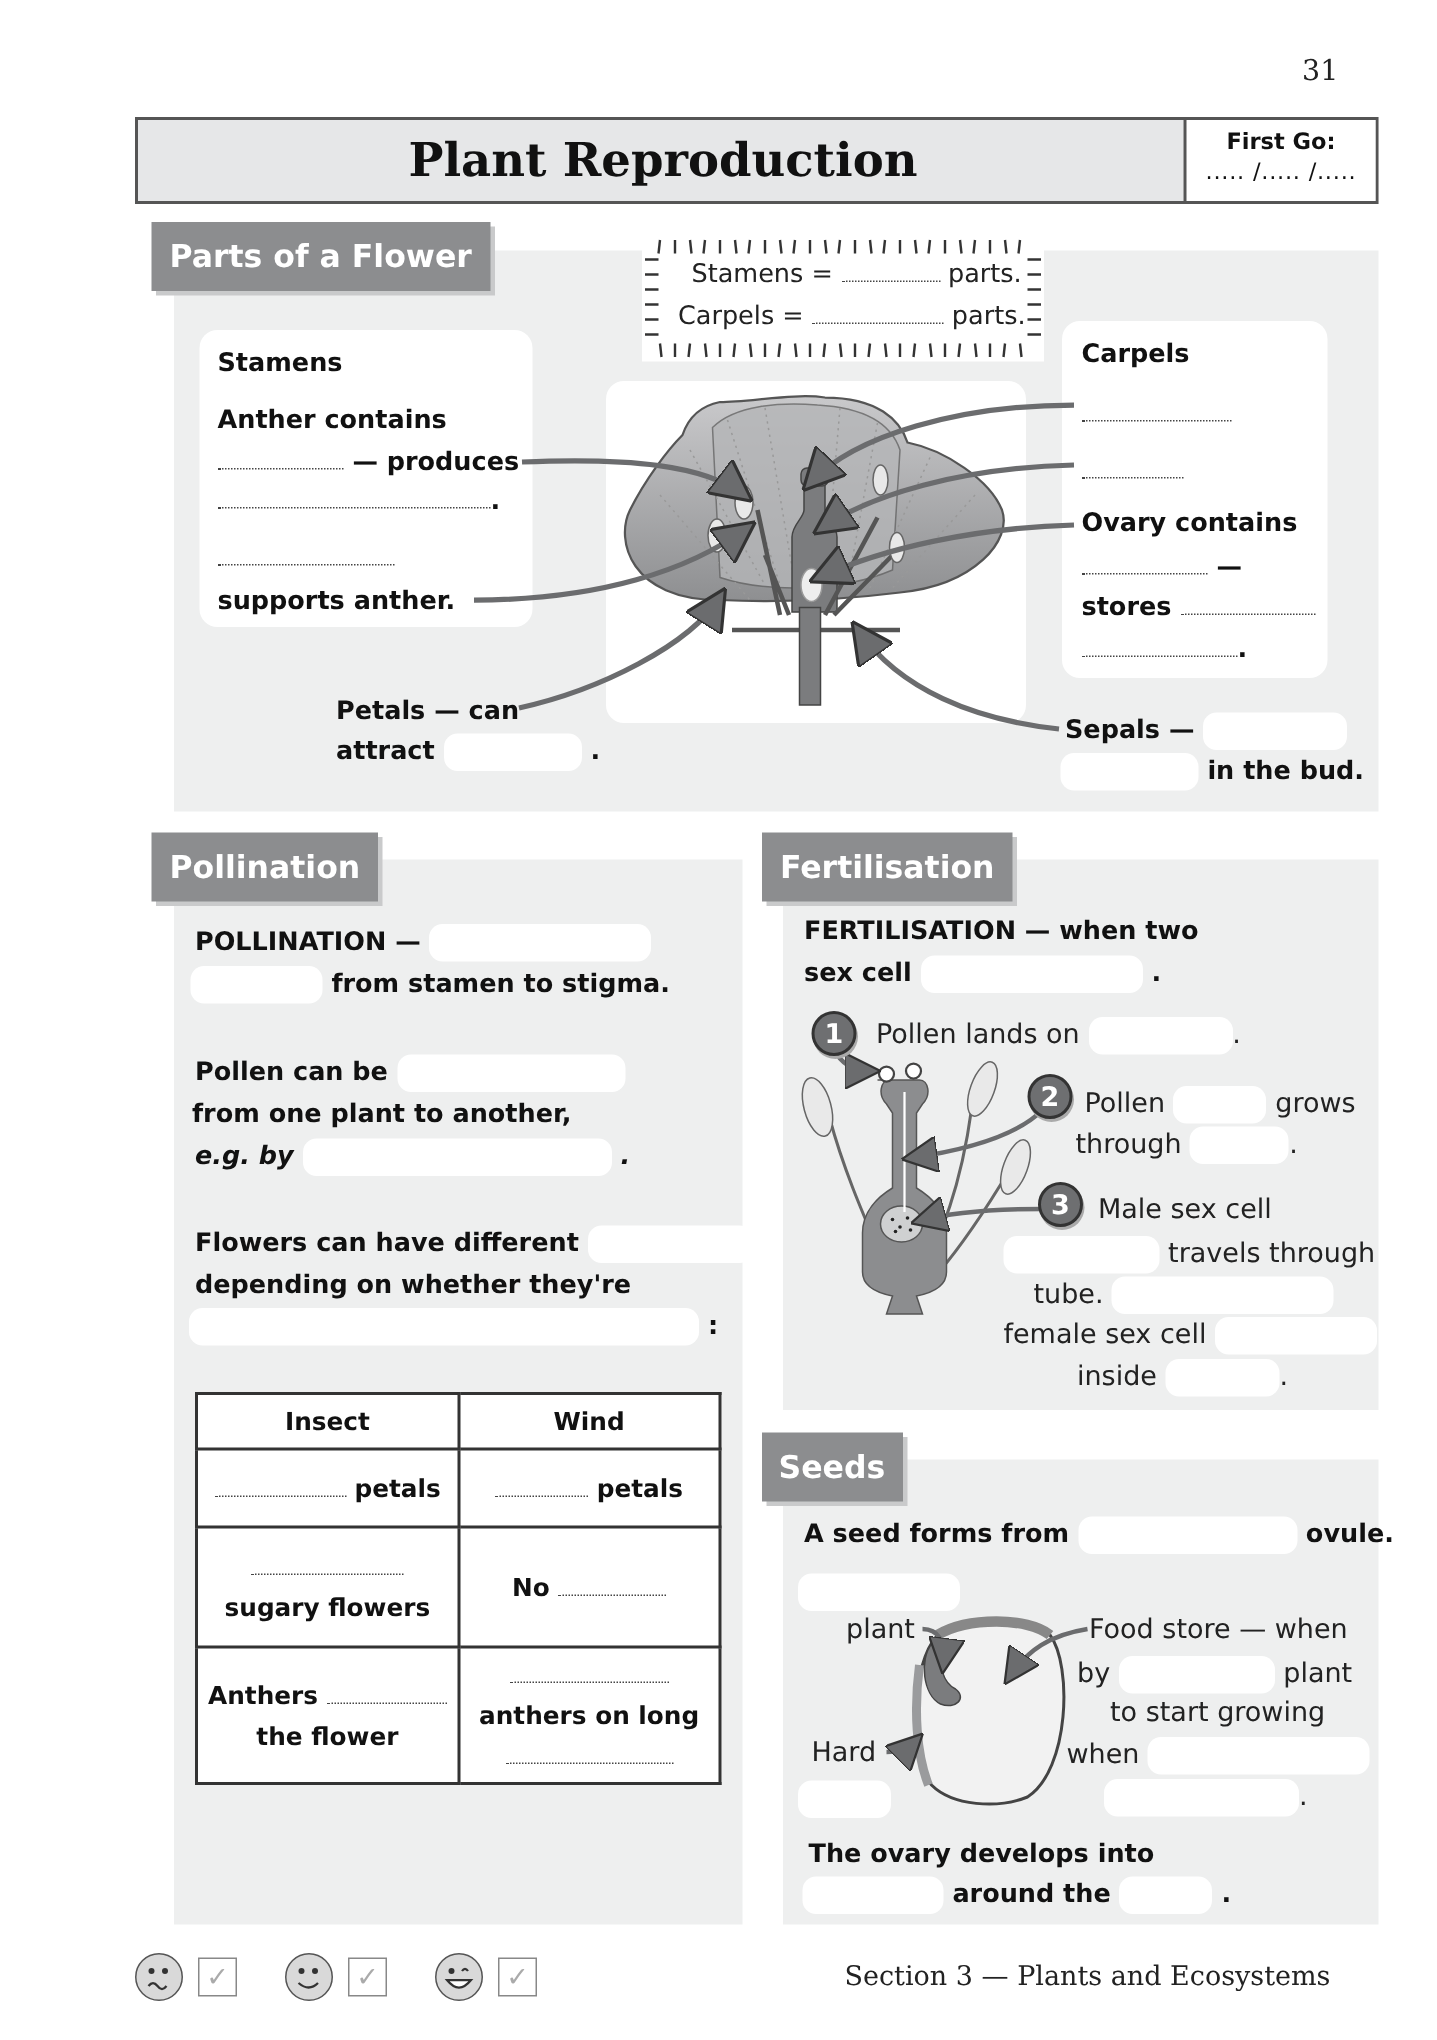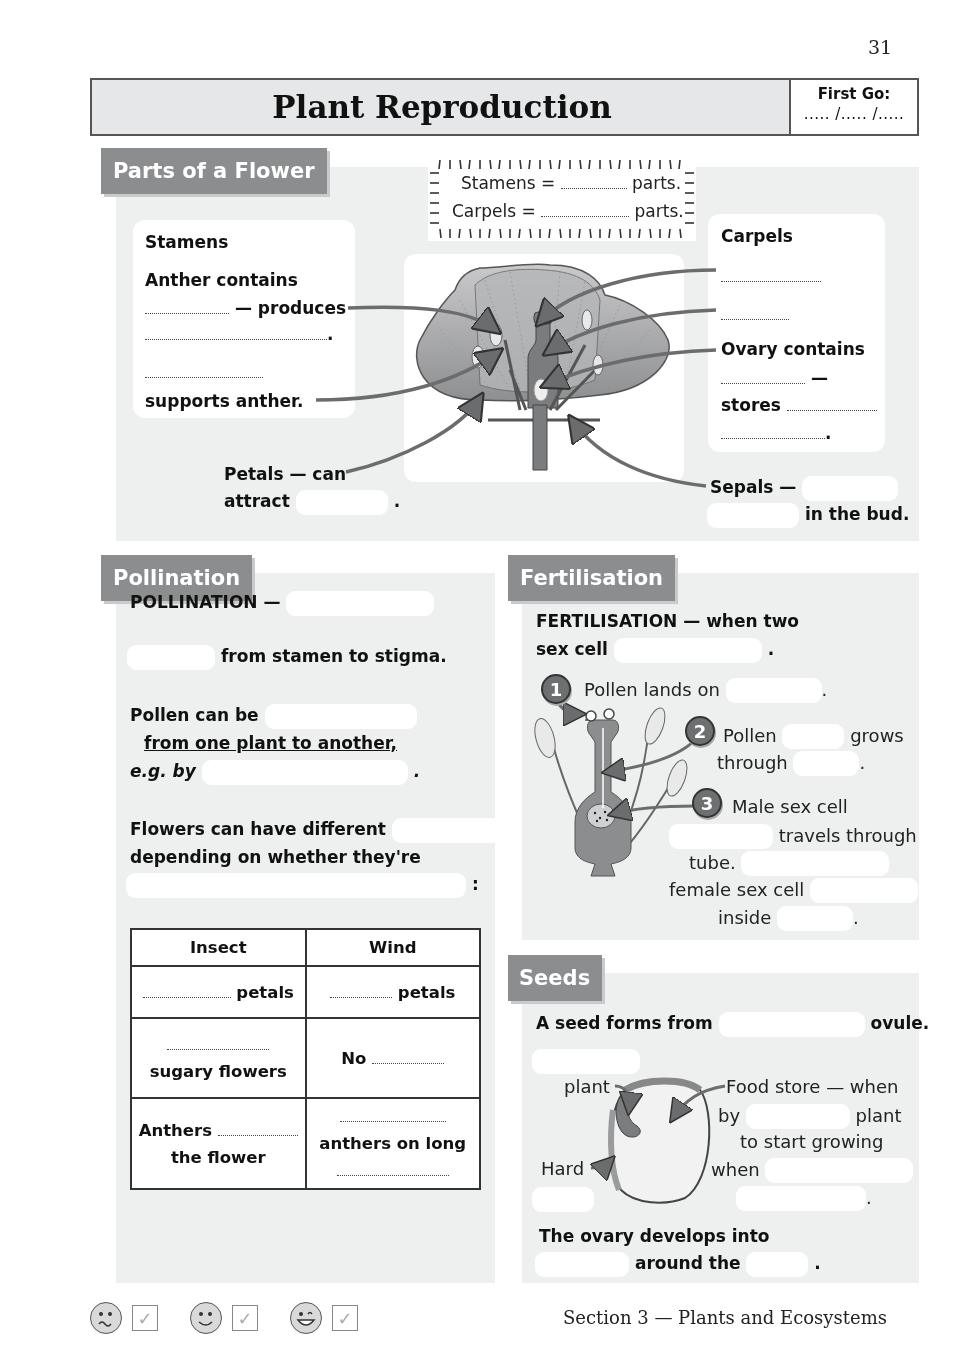--- a/index.html
+++ b/index.html
@@ -221,34 +221,34 @@
   <span class="blank" style="width:96px;"></span>
 </div>
 <div class="abs txt" style="left:707px;top:500px;white-space:nowrap;">
   <span class="blank" style="width:92px;"></span>
   <span>in the bud.</span>
 </div>
 
 <div class="abs panel" style="left:116px;top:573px;width:379px;height:710px;"></div>
 <div class="abs tab" style="left:101px;top:555px;">Pollination</div>
 
-<div class="abs txt" style="left:130px;top:588px;white-space:nowrap;">
+<div class="abs txt" style="left:130px;top:614px;white-space:nowrap;">
   <span>POLLINATION —</span>
   <span class="blank" style="width:148px;"></span>
 </div>
 <div class="abs txt" style="left:127px;top:642px;white-space:nowrap;">
   <span class="blank" style="width:88px;"></span>
   <span>from stamen to stigma.</span>
 </div>
 
 <div class="abs txt" style="left:130px;top:701px;white-space:nowrap;">
   <span>Pollen can be</span>
   <span class="blank" style="width:152px;"></span>
 </div>
-<div class="abs txt" style="left:144px;top:729px;text-decoration:underline;">from one plant to another,</div>
+<div class="abs txt" style="left:128px;top:729px;">from one plant to another,</div>
 <div class="abs txt" style="left:130px;top:757px;white-space:nowrap;font-style:italic;">
   <span>e.g. by</span>
   <span class="blank" style="width:206px;"></span>
   <span>.</span>
 </div>
 
 <div class="abs txt" style="left:130px;top:815px;white-space:nowrap;">
   <span>Flowers can have different</span>
   <span class="blank" style="width:110px;"></span>
 </div>

